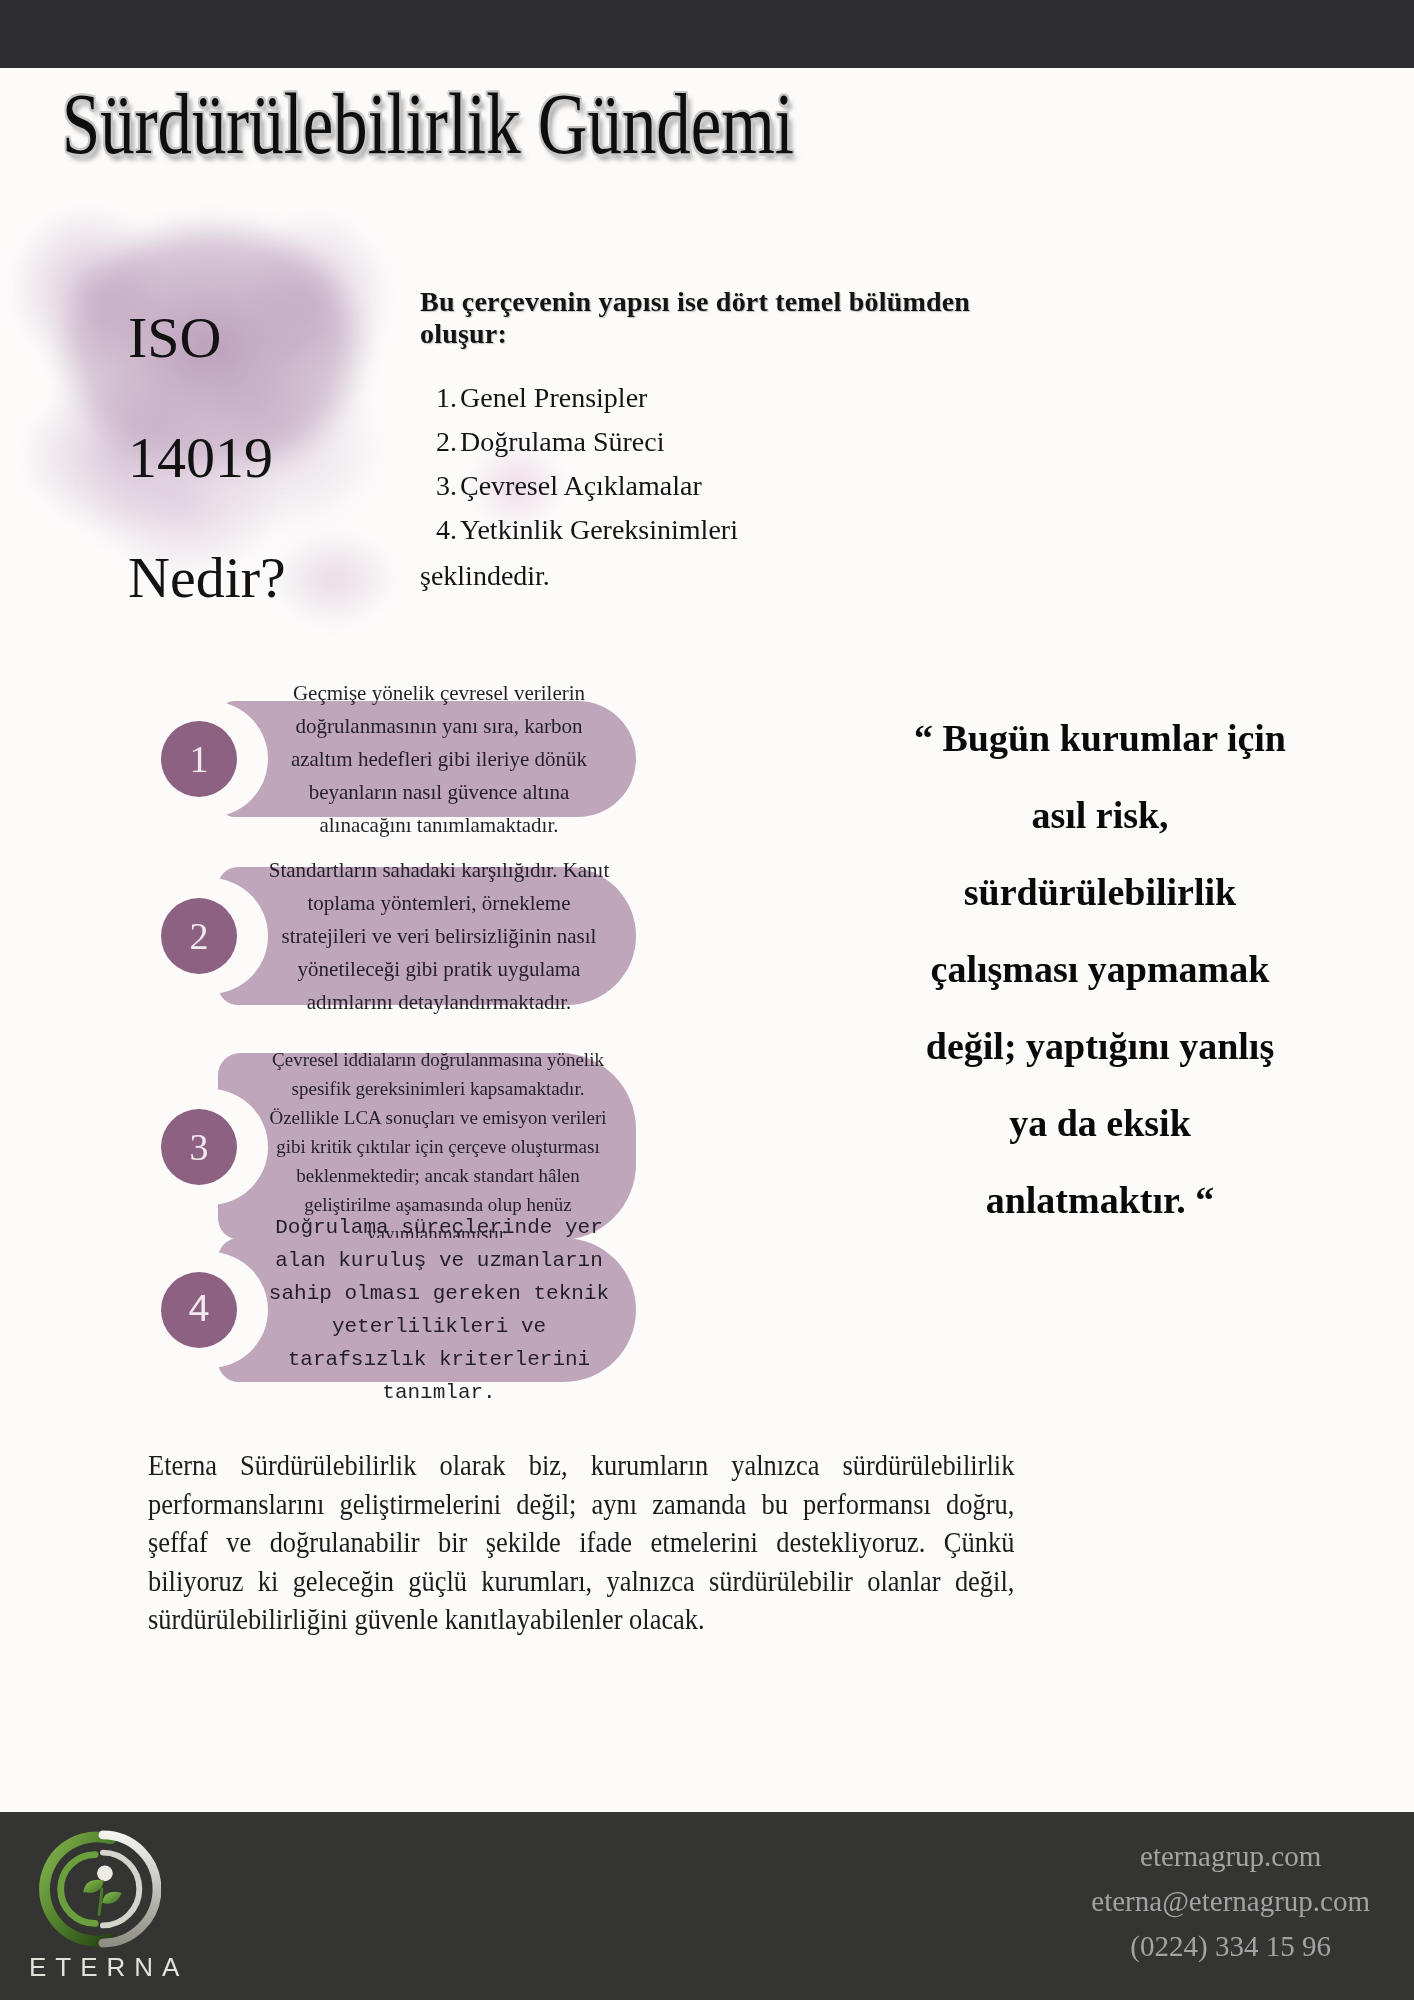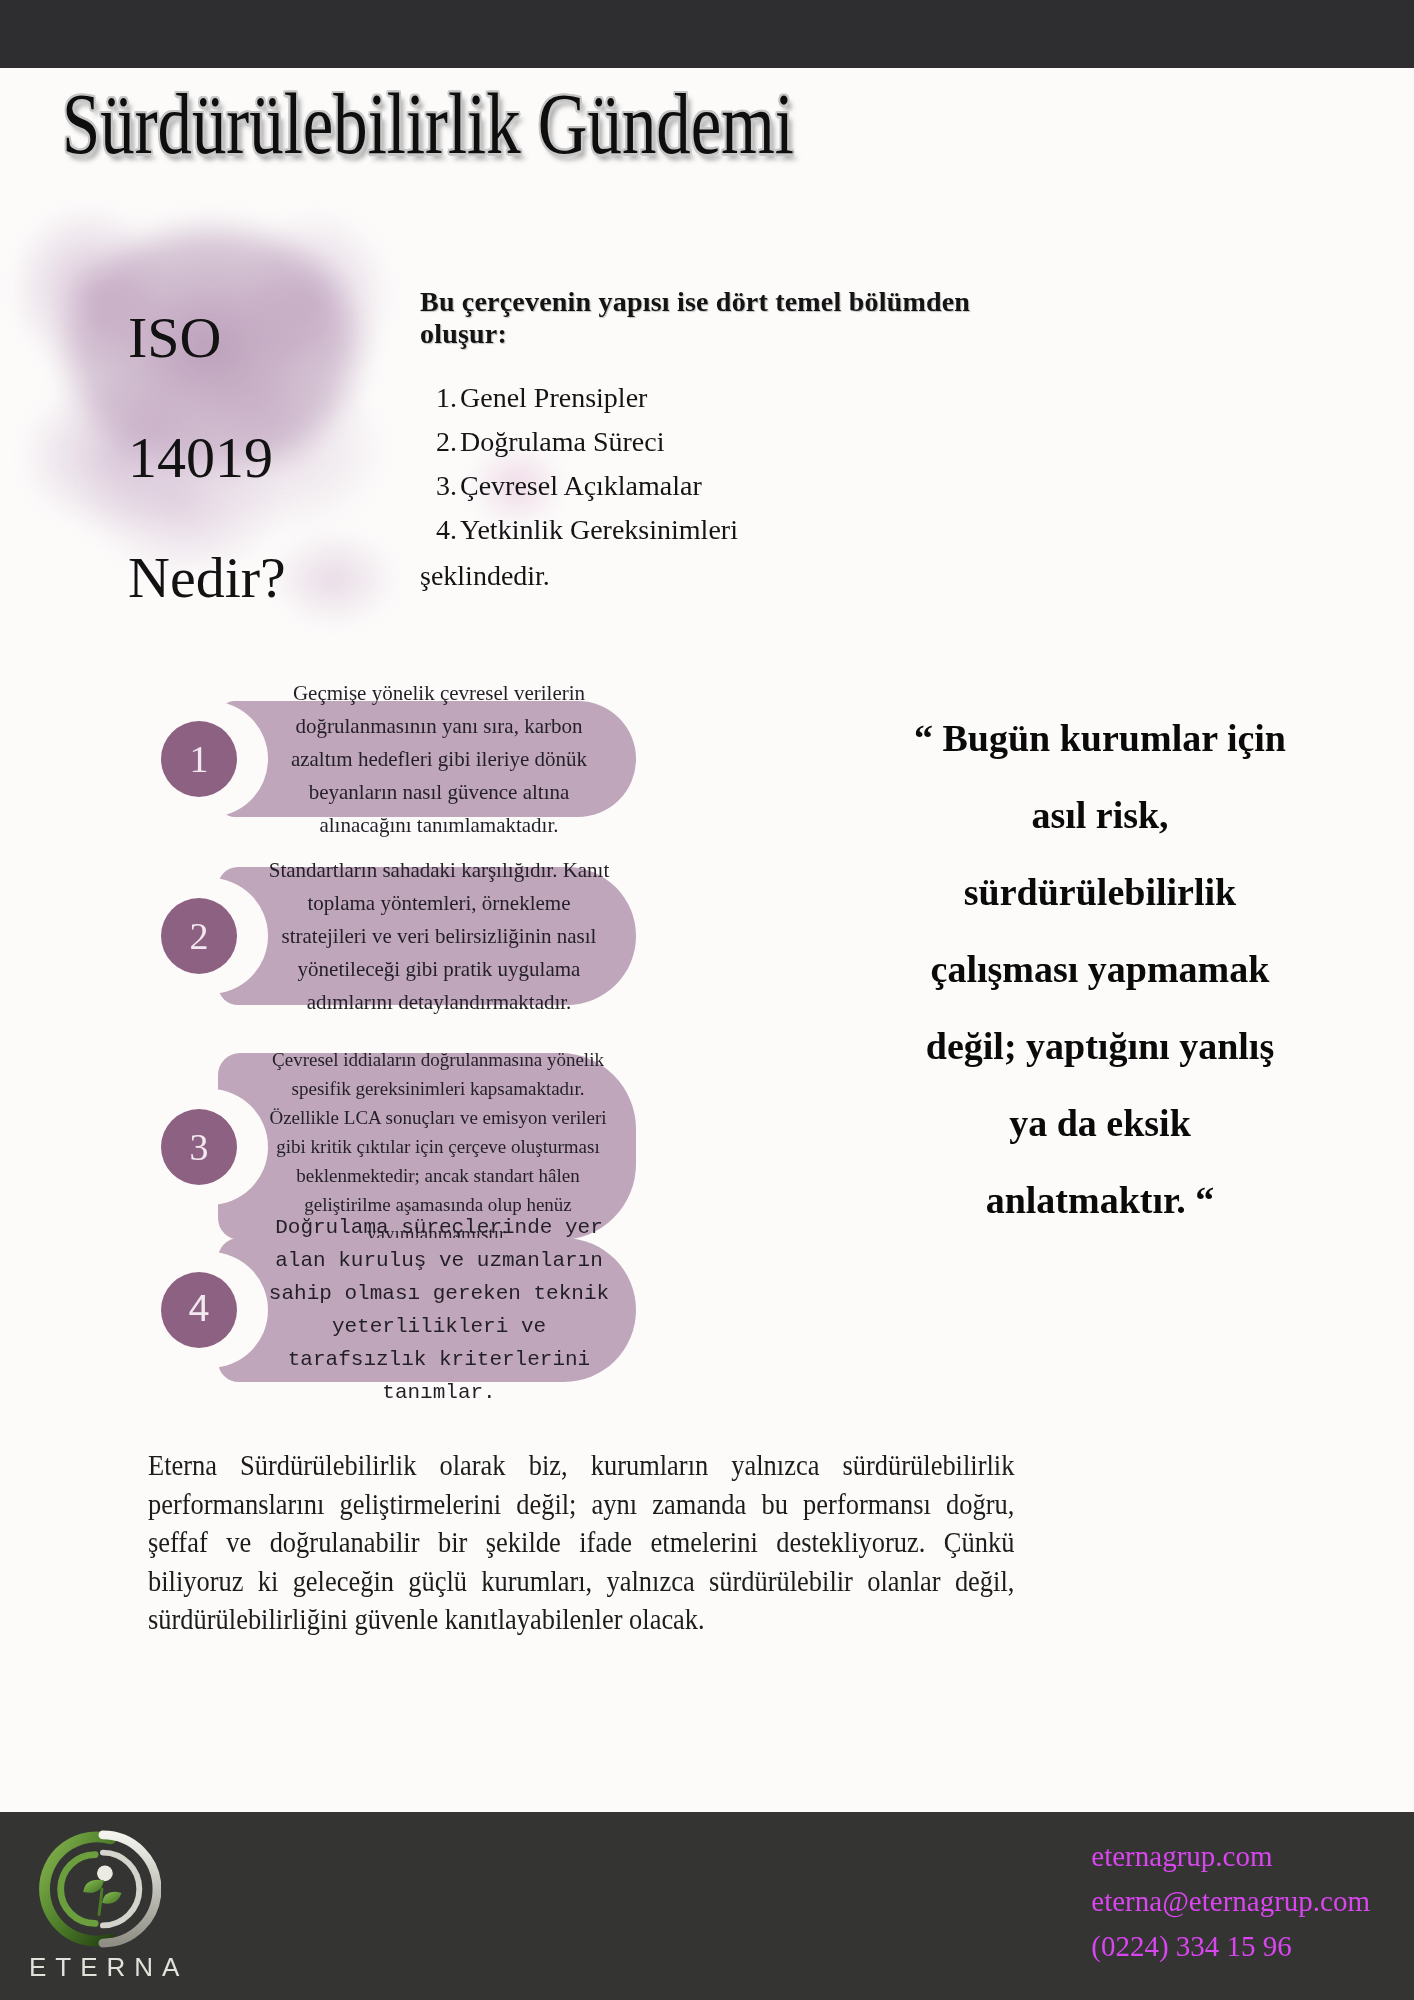--- a/index.html
+++ b/index.html
@@ -92,22 +92,22 @@
     text-align:justify; text-align-last:left;
   }
 
   .footer { position:absolute; left:0; top:1812px; width:1414px; height:188px; background:#343433; }
   .logo { position:absolute; left:37px; top:18px; width:124px; height:118px; }
   .brand {
     position:absolute; left:20px; top:140px; width:160px; text-align:center;
     font-family:"Liberation Sans", sans-serif; font-weight:normal;
     font-size:26px; letter-spacing:9px; color:#e2e2db; text-indent:9px;
   }
-  .contact { position:absolute; right:44px; top:22px; text-align:left;
-             color:#d946ef; font-size:29px; line-height:45px; }
+  .contact { position:absolute; right:44px; top:22px; text-align:center;
+             color:#a3a3a3; font-size:29px; line-height:45px; }
 </style>
 </head>
 <body>
 
 <div class="topbar"></div>
 
 <h1 class="main-title" style="margin:0; font-weight:normal;">Sürdürülebilirlik Gündemi</h1>
 
 <div class="blob blob-main"></div>
 <div class="blob blob-low"></div>

